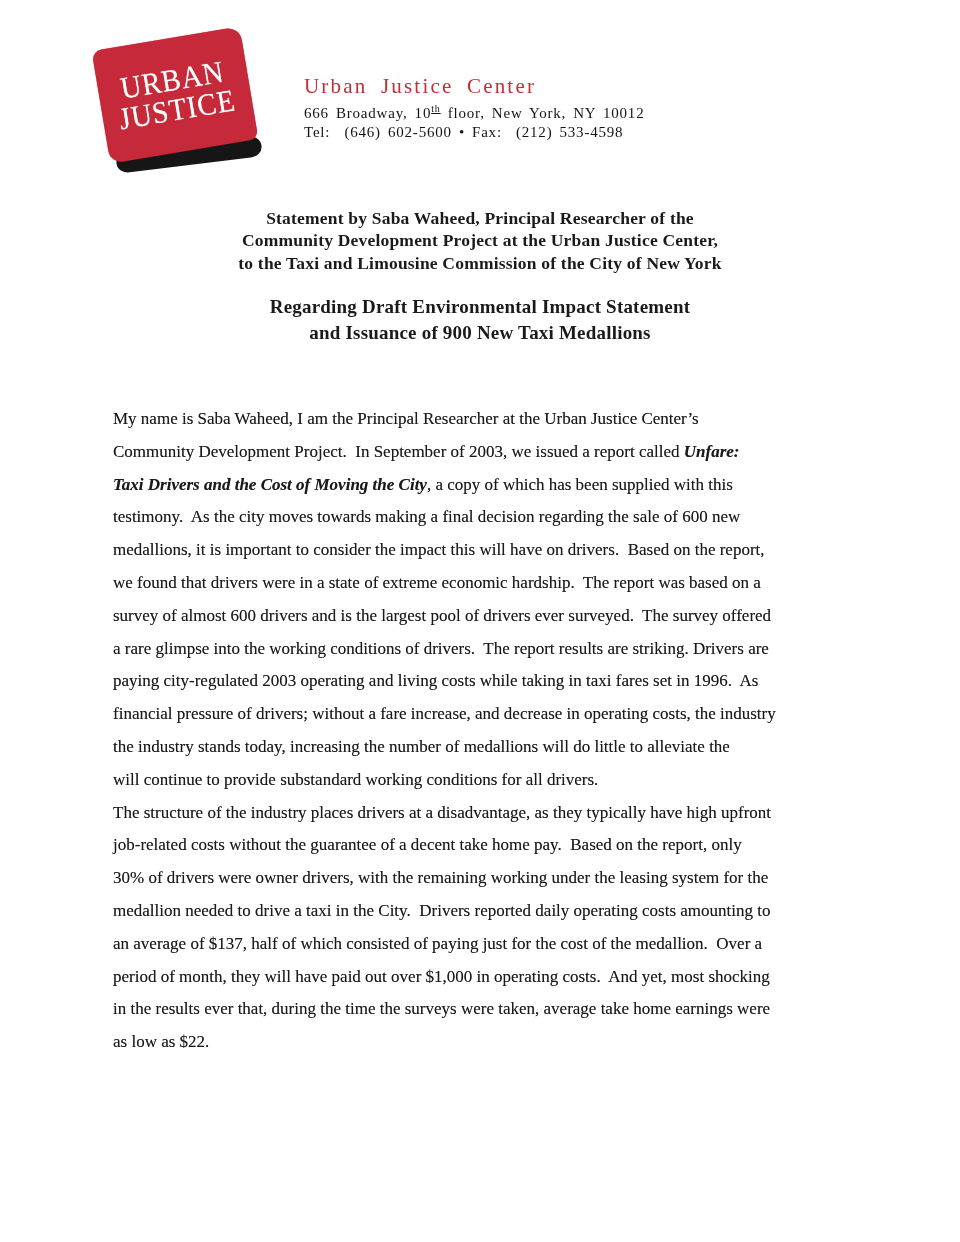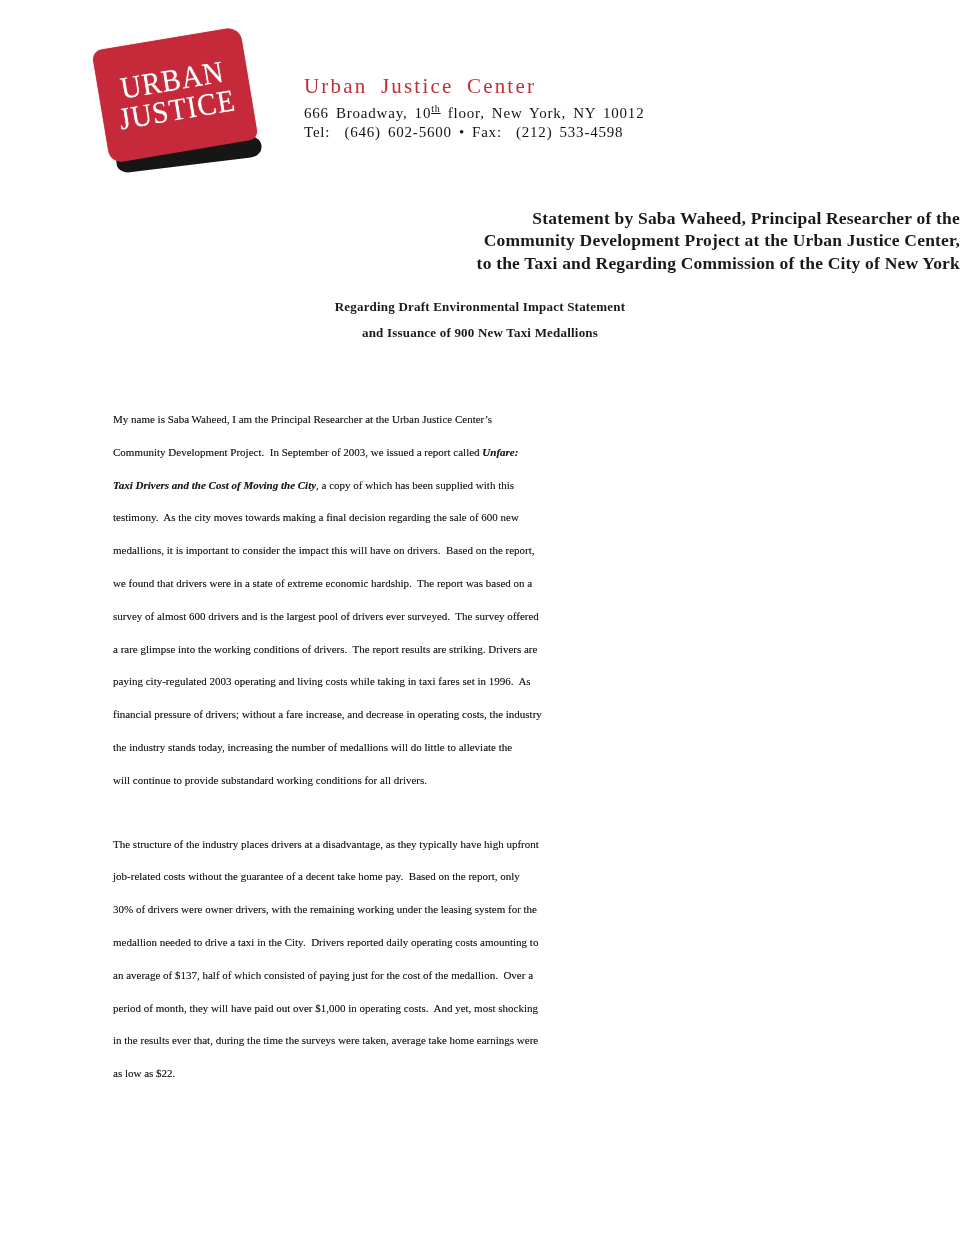--- a/index.html
+++ b/index.html
@@ -51,38 +51,38 @@
     font-size:15px; line-height:19px;
     letter-spacing:.8px; word-spacing:2.5px;
     color:#141414;
     white-space:pre;
   }
   .org-address sup { font-size:10px;text-decoration:underline; }
 
   
   .statement-heading {
     position:absolute; top:207px; left:0; width:960px;
-    text-align:right; font-weight:bold;
+    text-align:center; font-weight:bold;
     font-size:17.5px;
   }
   .statement-heading .statement-line { line-height:22.4px; letter-spacing:.2px; }
 
   .subject-wrap {
     position:absolute; top:294px; left:0; width:960px;
     text-align:center; font-weight:bold;
-    font-size:13px;
+    font-size:19px;
   }
   .subject-wrap .subject-line, .date-line { line-height:26px; letter-spacing:.2px; }
 
   
   .body-text { position:absolute; left:113px; top:403px; width:760px; }
-  .paragraph + .paragraph { margin-top:31px; }
+  .paragraph + .paragraph { }
   .line {
     white-space:pre;
-    font-size:11px;
+    font-size:17px;
     line-height:32.8px;
     color:#1a1a1a;
     text-shadow:0 0 .4px rgba(0,0,0,.45);
   }
   .bi { font-weight:bold; font-style:italic; }
 </style>
 </head>
 <body>
 
 <div class="page">
@@ -97,21 +97,21 @@
 
   <div class="org-info">
     <div class="org-name">Urban Justice Center</div>
     <div class="org-address"><span>666 Broadway, 10</span><sup>th</sup><span> floor, New York, NY 10012</span></div>
     <div class="org-phone">Tel:  (646) 602-5600 • Fax:  (212) 533-4598</div>
   </div>
 
   <div class="statement-heading" id="statement-heading">
       <div class="statement-line">Statement by Saba Waheed, Principal Researcher of the</div>
       <div class="statement-line">Community Development Project at the Urban Justice Center,</div>
-      <div class="statement-line">to the Taxi and Regarding Commission of the City of New York</div>
+      <div class="statement-line">to the Taxi and Limousine Commission of the City of New York</div>
     </div>
 
   <div class="subject-wrap">
     <div id="subject-heading">
         <div class="subject-line">Regarding Draft Environmental Impact Statement</div>
         <div class="subject-line">and Issuance of 900 New Taxi Medallions</div>
       </div>
   </div>
 
   <div class="body-text" id="body-text">

